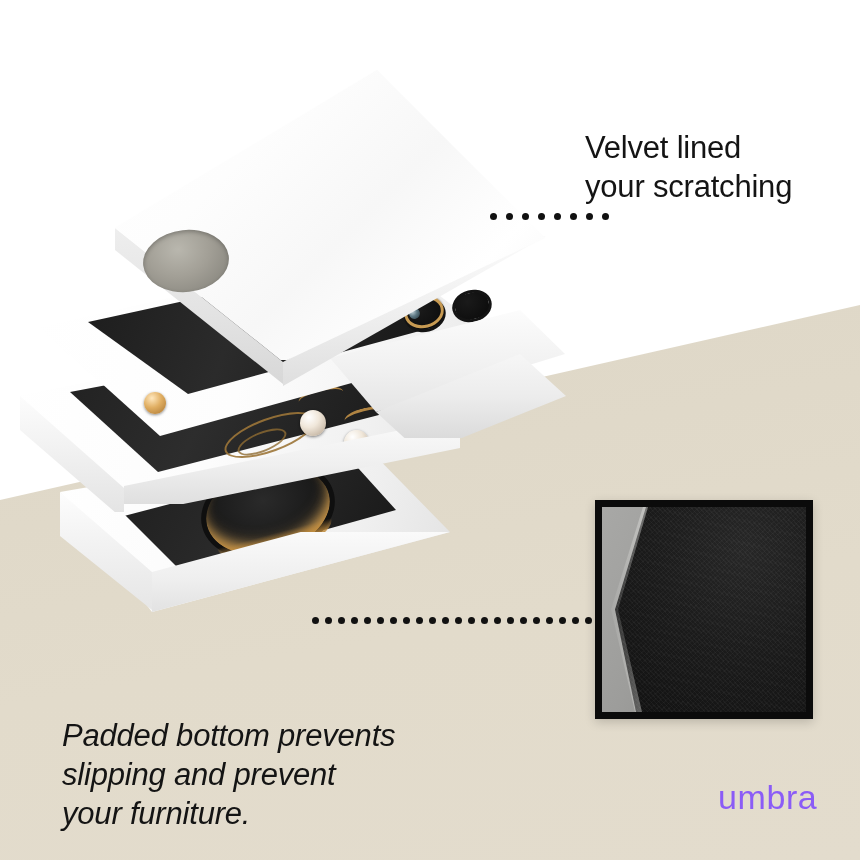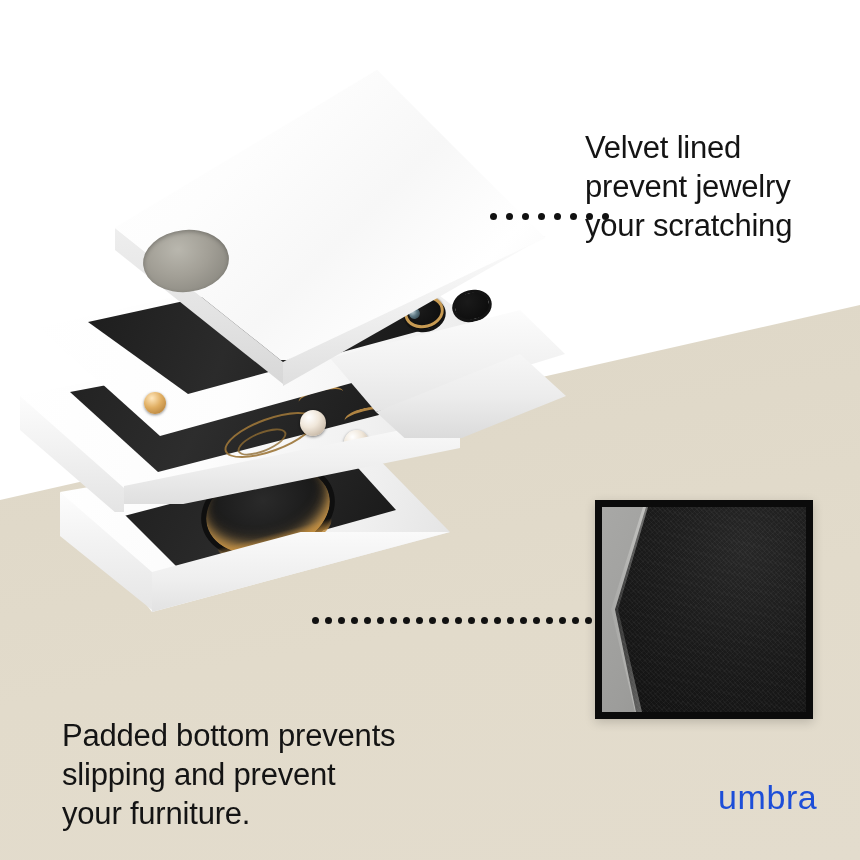--- a/index.html
+++ b/index.html
@@ -210,21 +210,21 @@
   
   .callout {
     position:absolute;
     color:#141414;
     font-size:31px;
     line-height:1.26;
     letter-spacing:-0.2px;
     font-weight:400;
   }
   .callout-top { left:585px; top:128px; width:250px; }
-  .callout-bottom { left:62px; top:716px; width:400px; }
+  .callout-bottom { left:62px; top:716px; width:400px;font-style:italic; }
 
   
   .inset {
     position:absolute;
     left:595px; top:500px; width:218px; height:219px;
     border:7px solid #0b0b0b;
     background:#8f8f8f;
     overflow:hidden;
     box-shadow:0 3px 10px rgba(0,0,0,.18);
   }
@@ -246,21 +246,21 @@
     clip-path: polygon(41px 0, 46px 0, 16px 50%, 40px 100%, 33px 100%, 9px 50%);
   }
 
   
   .brand {
     position:absolute;
     left:718px; top:778px;
     font-size:34px;
     font-weight:400;
     letter-spacing:0.6px;
-    color:#1d4ed8;
+    color:#8b5cf6;
   }
 </style>
 </head>
 <body>
 
 <div class="stage">
 
   <div class="bg-white"></div>
   <div class="bg-beige"></div>
 
@@ -307,21 +307,20 @@
     <span></span>
     <span></span>
     <span></span>
     <span></span>
     <span></span>
     <span></span>
     <span></span>
   </div>
   <div class="callout callout-top">
     <div>Velvet lined</div>
-    <div>prevent jewelry</div>
     <div>your scratching</div>
   </div>
 
   <div class="dots dots-bottom">
     <span></span>
       <span></span>
     <span></span>
       <span></span>
     <span></span>
       <span></span>

